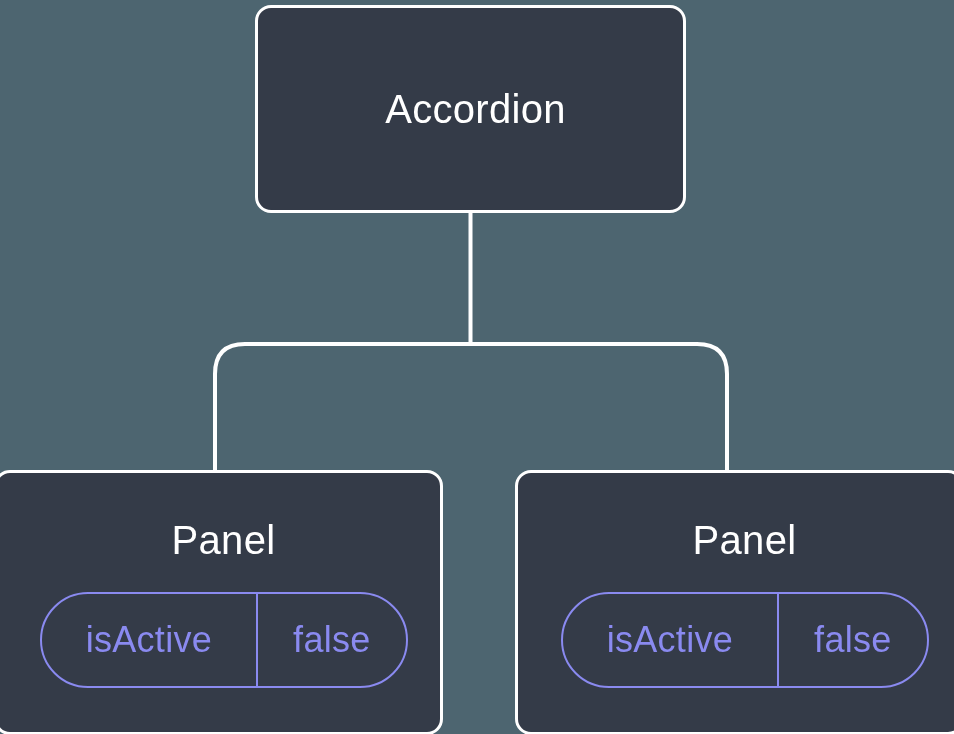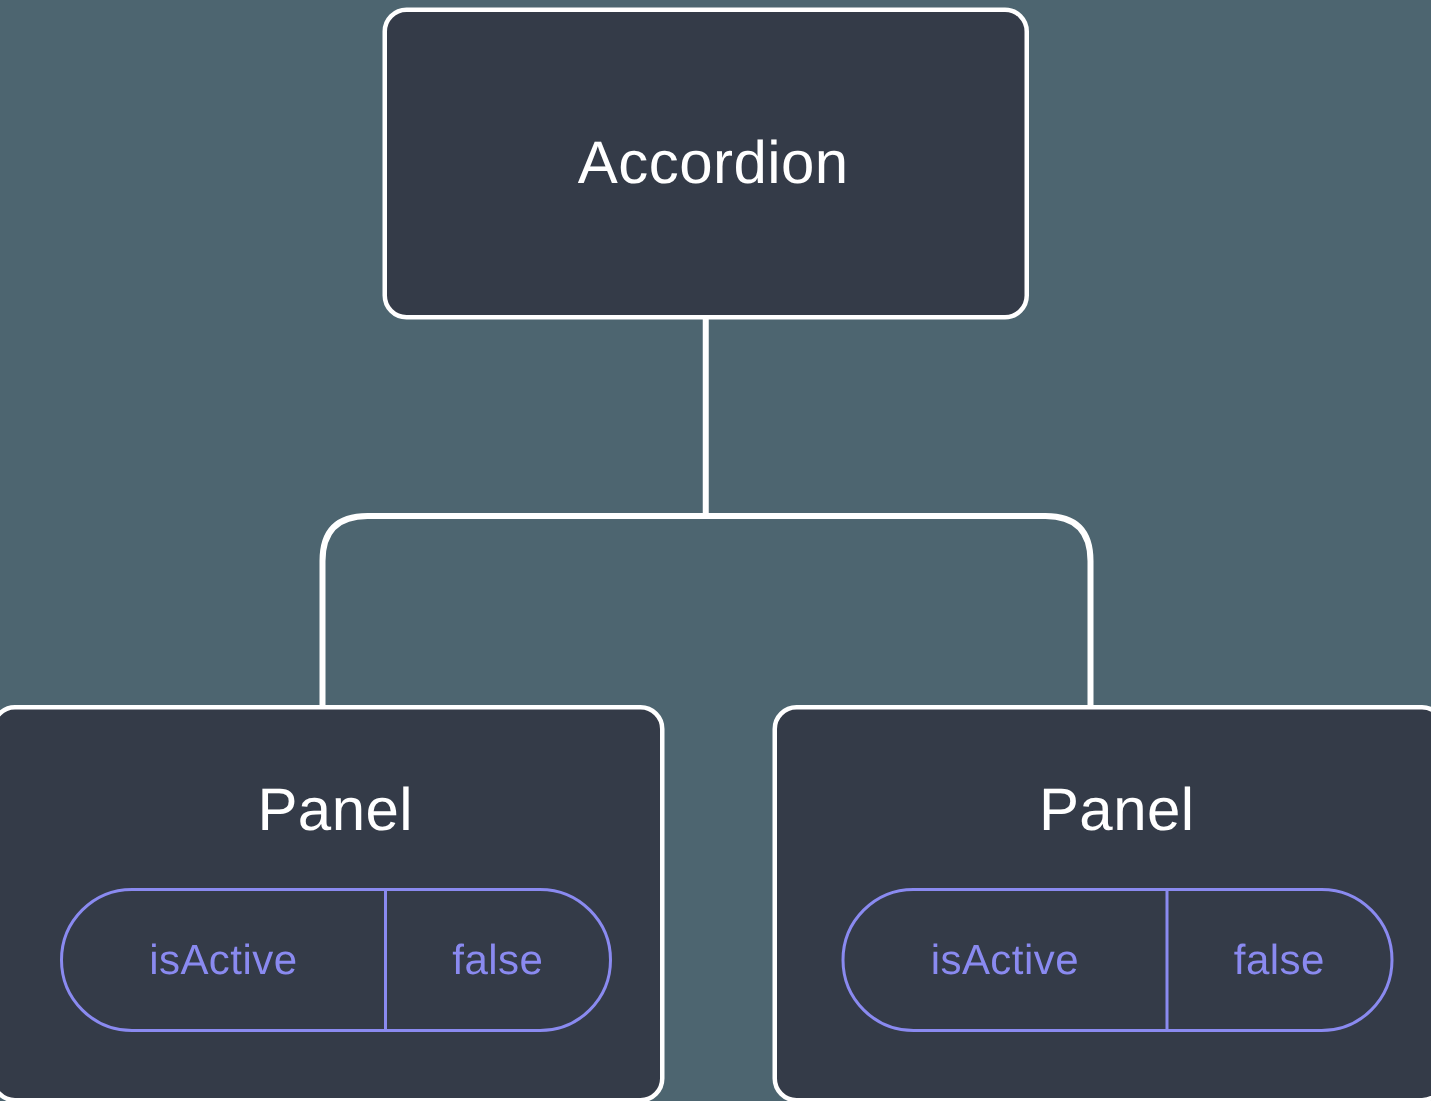--- a/index.html
+++ b/index.html
@@ -57,21 +57,21 @@
   .node--panel-right { left: 515px; }
   .state-pill {
     margin-top: 26px;
     width: 368px; height: 96px;
     box-sizing: border-box;
     border: 2.5px solid var(--state-accent, #8a8af0);
     border-radius: 48px;
     display: flex;
     align-items: stretch;
     color: var(--state-accent, #8a8af0);
-    font-size: 28px;
+    font-size: 36px;
     letter-spacing: 0.3px;
   }
   .state-pill .pill-key {
     flex: 0 0 59%;
     display: flex;
     align-items: center;
     justify-content: center;
     border-right: 2.5px solid var(--state-accent, #8a8af0);
   }
   .state-pill .pill-val {

